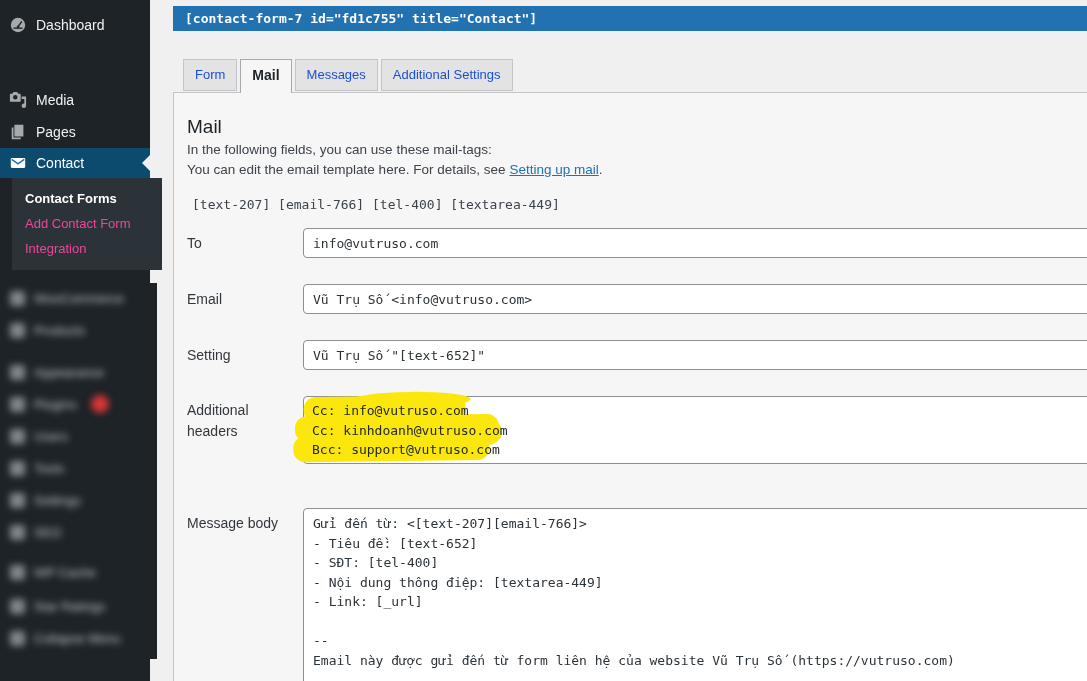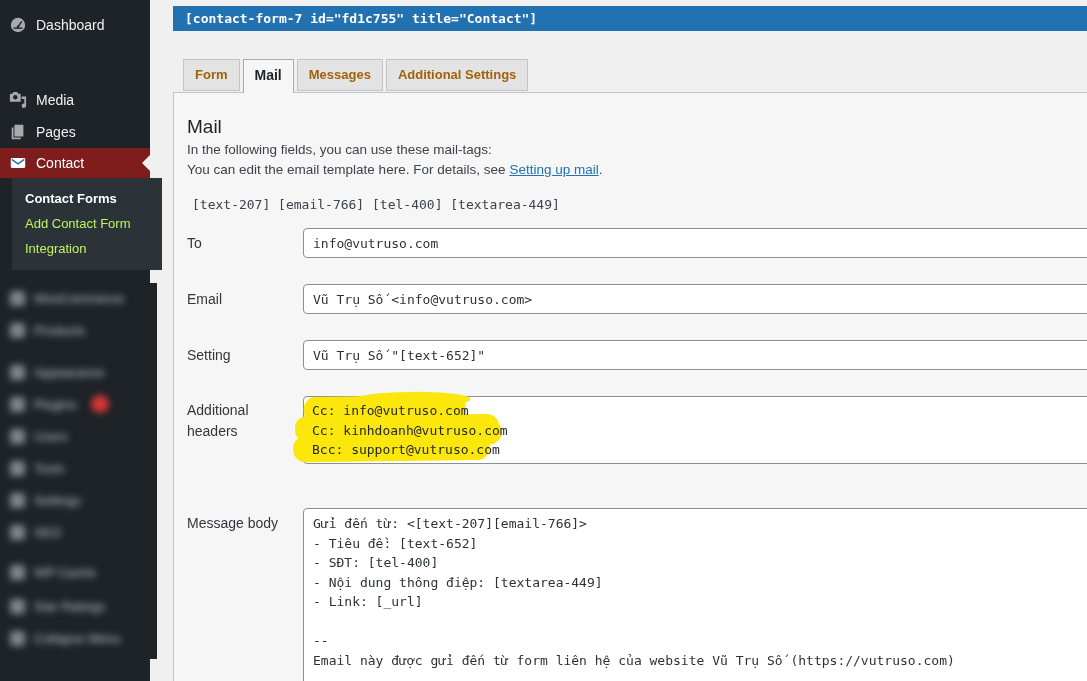--- a/index.html
+++ b/index.html
@@ -9,50 +9,50 @@
     background:#f0f0f1; font-family:"Liberation Sans", sans-serif;
     -webkit-font-smoothing:antialiased;
   }
   
   .sidebar { position:absolute; left:0; top:0; width:150px; height:681px; background:#1d2327; }
   .mi {
     position:absolute; left:0; width:150px; height:32px; display:flex; align-items:center;
     gap:9px; padding:0 8px 0 9px; color:#f0f0f1; font-size:14px; cursor:pointer;
   }
   .mi svg { width:18px; height:18px; flex:none; color:#a7aaad; }
-  .mi.active { background:#7f1d1d; color:#fff;text-align:right; }
+  .mi.active { background:#0c4a6e; color:#fff;text-align:right; }
   .mi.active svg { color:#fff; }
   .mi.active::after {
     content:""; position:absolute; right:0; top:50%; margin-top:-8px;
     border:8px solid transparent; border-right-color:#f0f0f1;
   }
   #mi-dashboard{top:9px} #mi-posts{top:52px} #mi-media{top:84px} #mi-pages{top:116px}
   #mi-contact{top:148px; height:30px}
   .submenu { position:absolute; top:178px; left:0; width:150px; height:92px; background:#2c3338; padding-top:8px;margin-left:12px; }
-  .smi { padding:5px 12px 5px 13px; font-size:13px; color:#bef264; cursor:pointer; }
+  .smi { padding:5px 12px 5px 13px; font-size:13px; color:#ec4899; cursor:pointer; }
   .smi.active { color:#fff; font-weight:bold; }
   
   .blur-block { position:absolute; top:283px; left:0; width:157px; height:376px; background:#1d2327; }
   .blur-inner { position:absolute; inset:0; filter:blur(3.5px); }
   .bmi { position:absolute; left:0; width:100%; height:30px; display:flex; align-items:center; gap:9px; padding-left:10px; color:#c6c9cc; font-size:13px; cursor:pointer; }
   .bicon { width:15px; height:15px; border-radius:3px; background:#82878c; flex:none; }
   .bbadge { width:18px; height:18px; border-radius:50%; background:#d63638; margin-left:5px; flex:none; }
   #bmi-0{top:0} #bmi-1{top:32px} #bmi-2{top:74px} #bmi-3{top:106px} #bmi-4{top:138px}
   #bmi-5{top:170px} #bmi-6{top:202px} #bmi-7{top:234px} #bmi-8{top:274px} #bmi-9{top:308px} #bmi-10{top:340px}
   
   .content { position:absolute; left:150px; top:0; width:952px; height:681px; }
   .shortcode-bar {
     position:absolute; left:23px; top:6px; right:0; height:25px; background:#2271b1;
     color:#fff; font-family:"DejaVu Sans Mono", monospace; font-size:13px; font-weight:bold;
     line-height:25px; padding:0 12px; white-space:nowrap; overflow:hidden; cursor:text;
   }
   .tabs { position:absolute; left:33px; top:59px; display:flex; gap:3px; align-items:flex-start; z-index:2; }
   .tab {
     height:32px; line-height:30px; padding:0 11px; background:#e3e3e4;
-    border:1px solid #c3c4c7; font-size:13px; color:#a16207; cursor:pointer; white-space:nowrap;font-weight:bold;
+    border:1px solid #c3c4c7; font-size:13px; color:#1d4ed8; cursor:pointer; white-space:nowrap;
   }
   .tab.active {
     height:34px; line-height:31px; background:#f6f6f7; border-color:#a7aaad;
     border-bottom:none; font-weight:bold; color:#1d2327; font-size:14px;
   }
   .panel {
     position:absolute; left:23px; top:92px; right:0; height:589px; background:#f6f6f7;
     border-top:1px solid #c3c4c7; border-left:1px solid #c3c4c7; z-index:1;
   }
   .panel-title { position:absolute; left:13px; top:23px; font-size:19px; font-weight:400; color:#1d2327; }

